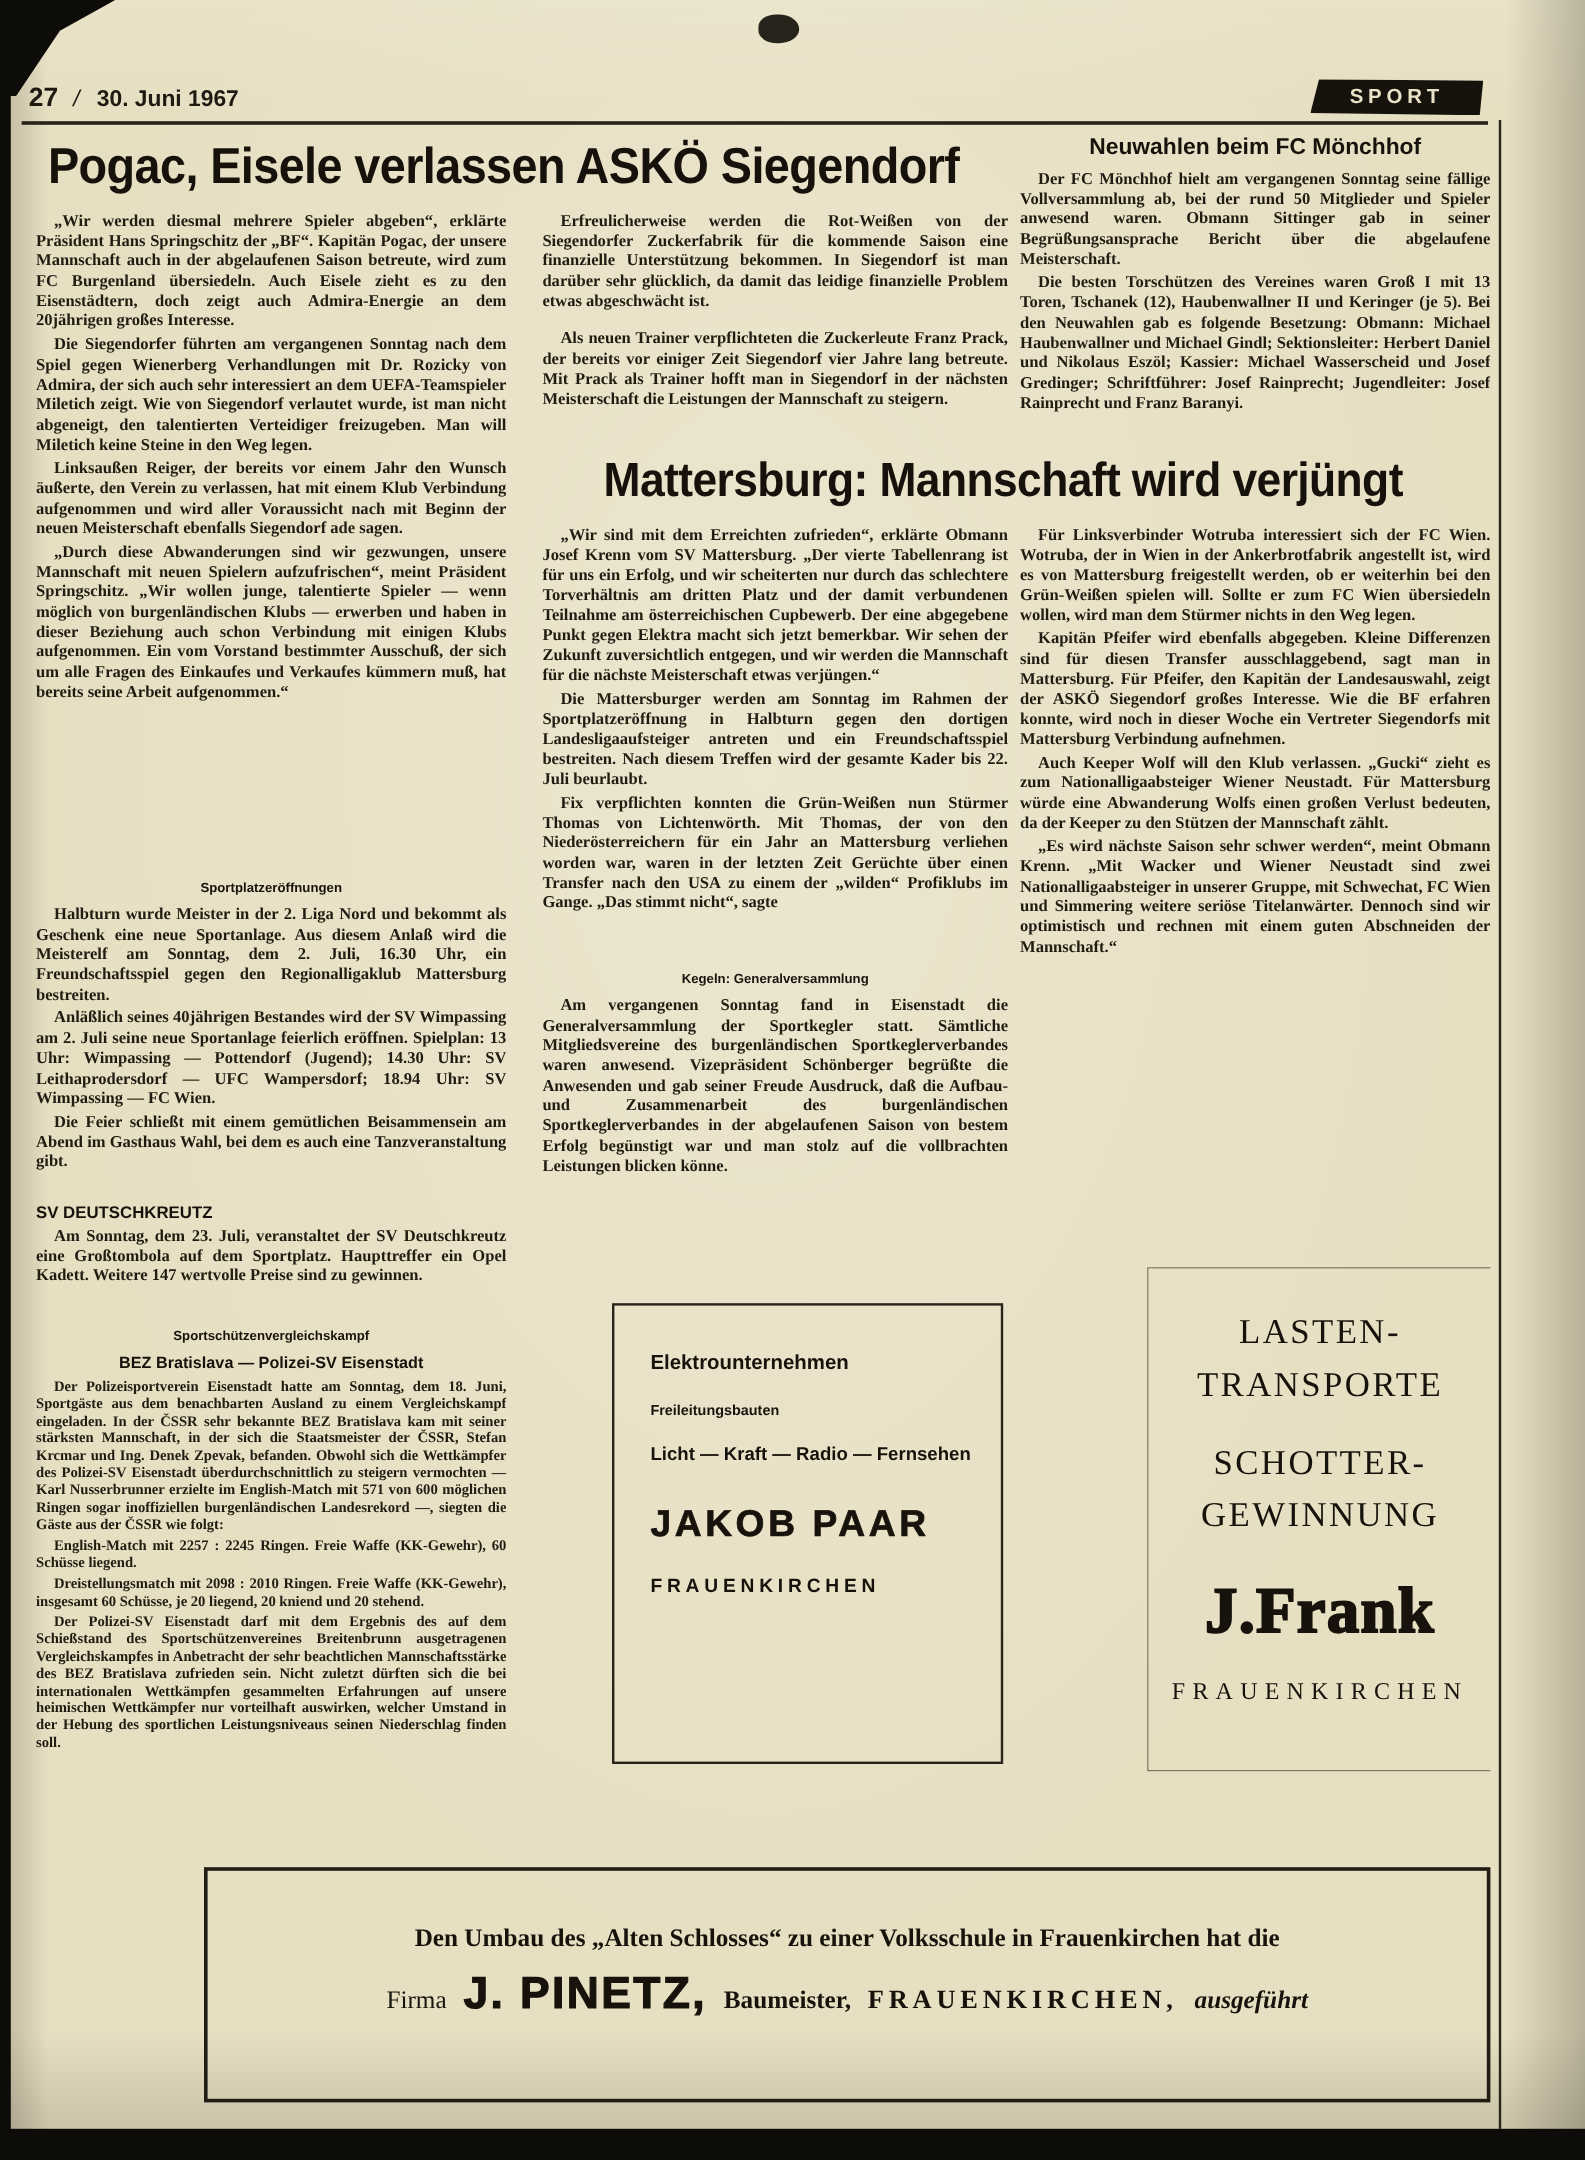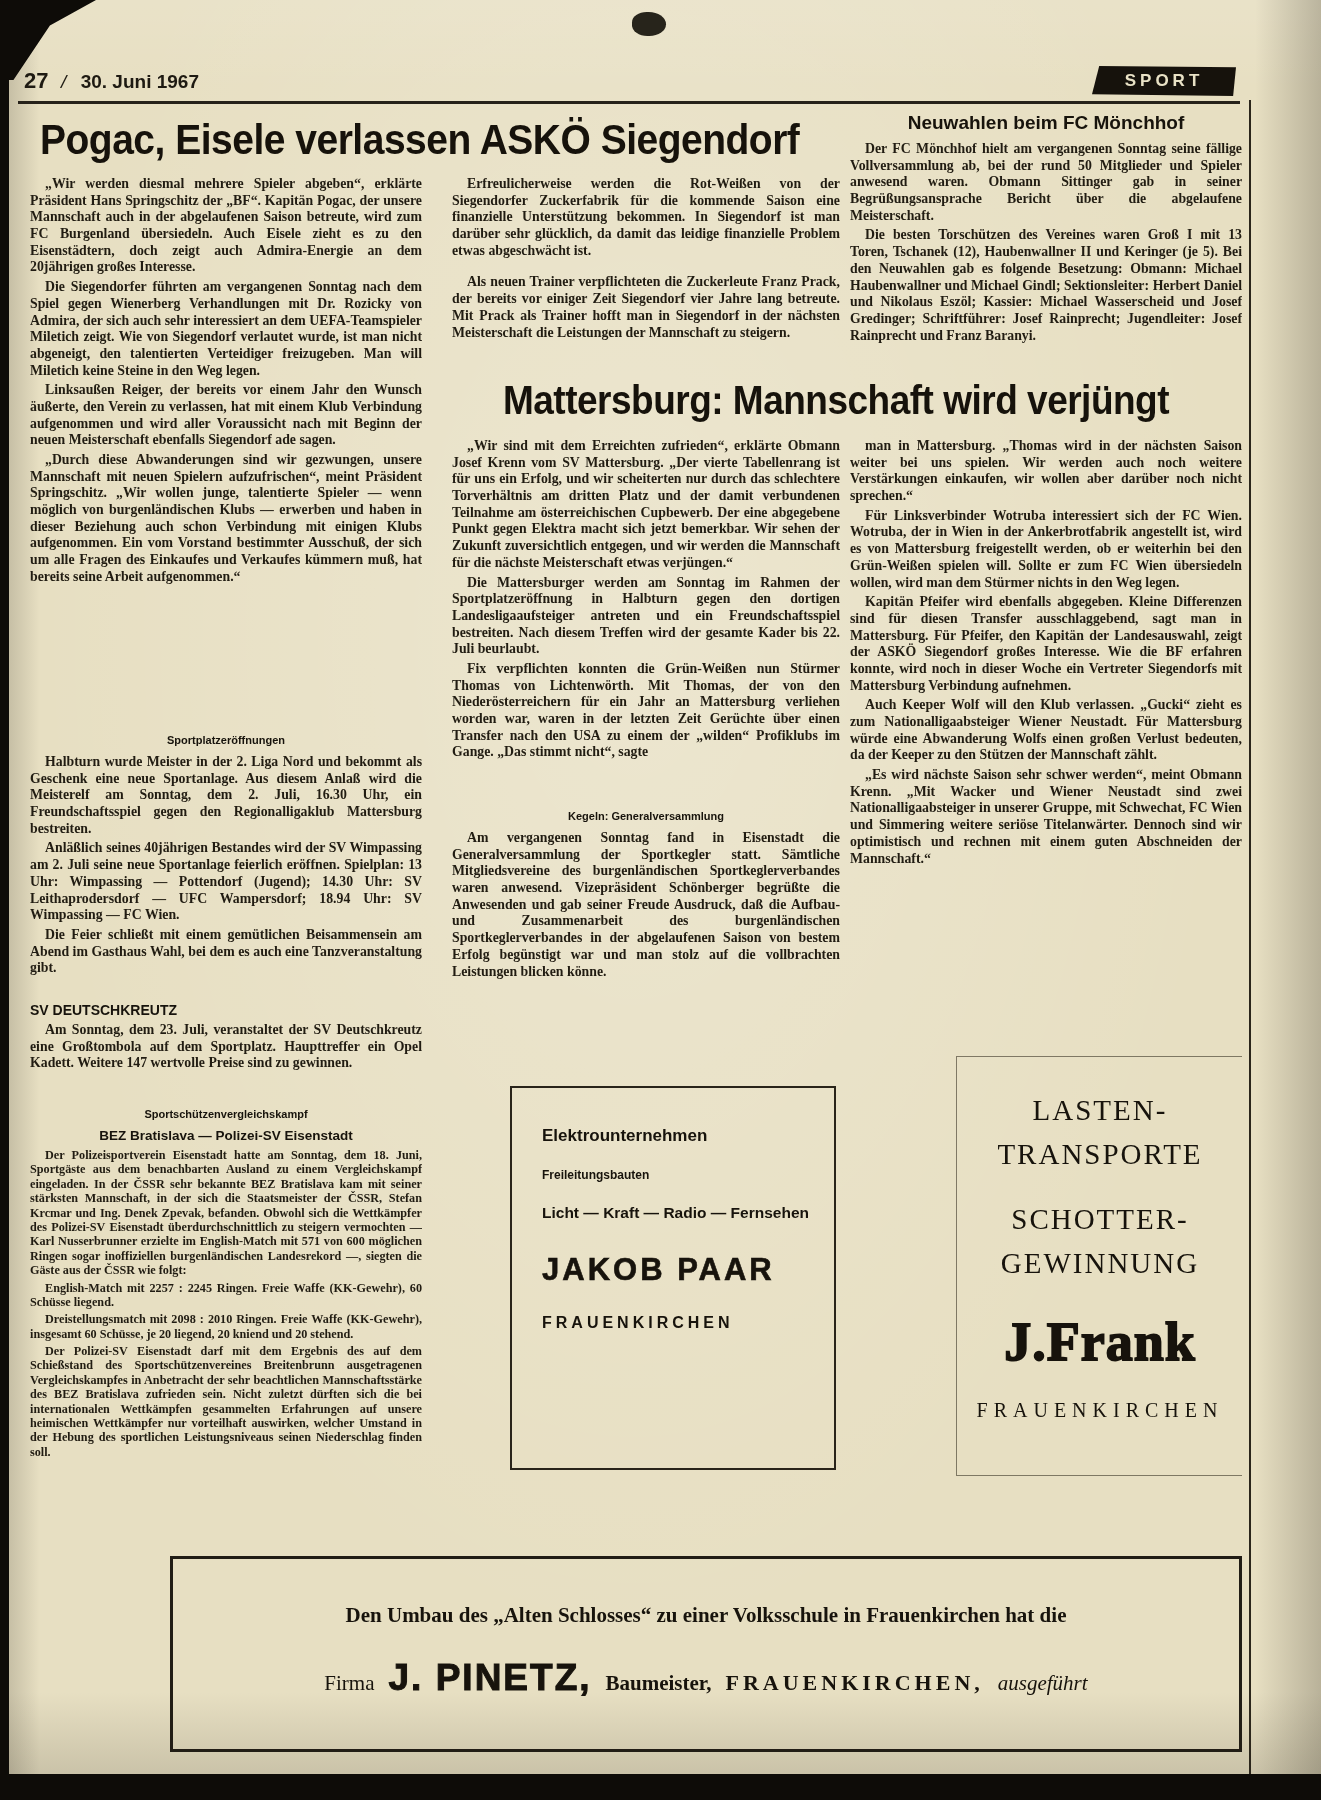--- a/index.html
+++ b/index.html
@@ -71,26 +71,26 @@
     padding-top:32px;text-align:center;color:#17130c;}
   .ad-frank .big{font-size:29px;letter-spacing:2px;line-height:1.5;}
   .ad-frank .grp2{margin-top:22px;}
   .ad-frank .name{font-family:"Liberation Serif",serif;font-weight:bold;font-size:54px;letter-spacing:1px;margin-top:26px;
     -webkit-text-stroke:1.8px #17130c;}
   .ad-frank .city{font-size:20px;letter-spacing:6px;margin-top:26px;}
 
   .ad-pinetz{position:absolute;left:170px;top:1556px;width:1072px;height:196px;border:3px solid #211d15;
     box-sizing:border-box;text-align:center;color:#17130c;}
   .ad-pinetz .line1{font-size:21px;font-weight:bold;margin-top:44px;}
-  .ad-pinetz .line2{margin-top:29px;display:flex;align-items:baseline;justify-content:center;gap:14px;}
+  .ad-pinetz .line2{margin-top:12px;display:flex;align-items:baseline;justify-content:center;gap:14px;}
   .ad-pinetz .seg-prefix{font-size:21px;}
   .ad-pinetz .seg-name{font-family:"Liberation Sans",sans-serif;font-weight:bold;font-size:37px;letter-spacing:2px;-webkit-text-stroke:1px #17130c;}
   .ad-pinetz .seg-title{font-size:21px;font-weight:bold;}
   .ad-pinetz .seg-city{font-size:22px;font-weight:bold;letter-spacing:4px;text-align:right;}
-  .ad-pinetz .seg-suffix{font-size:21px;font-style:italic;}
+  .ad-pinetz .seg-suffix{font-size:21px;font-style:italic;font-weight:bold;}
 </style>
 </head>
 <body>
 
 <div class="page">
 
   <div class="edge-left"></div>
   <div class="corner-blob"></div>
   <div class="top-mark"></div>
   <div class="rule-right"></div>
@@ -163,21 +163,20 @@
     </div>
   </div>
 
   <div class="col3 bodytext">
     <div class="moenchhof">
       <div class="moen-head">Neuwahlen beim FC Mönchhof</div>
       <p>Der FC Mönchhof hielt am vergangenen Sonntag seine fällige Vollversammlung ab, bei der rund 50 Mitglieder und Spieler anwesend waren. Obmann Sittinger gab in seiner Begrüßungsansprache Bericht über die abgelaufene Meisterschaft.</p>
       <p>Die besten Torschützen des Vereines waren Groß I mit 13 Toren, Tschanek (12), Haubenwallner II und Keringer (je 5). Bei den Neuwahlen gab es folgende Besetzung: Obmann: Michael Haubenwallner und Michael Gindl; Sektionsleiter: Herbert Daniel und Nikolaus Eszöl; Kassier: Michael Wasserscheid und Josef Gredinger; Schriftführer: Josef Rainprecht; Jugendleiter: Josef Rainprecht und Franz Baranyi.</p>
     </div>
     <div class="matt-col2">
-      <p>man in Mattersburg. „Thomas wird in der nächsten Saison weiter bei uns spielen. Wir werden auch noch weitere Verstärkungen einkaufen, wir wollen aber darüber noch nicht sprechen.“</p>
       <p>Für Linksverbinder Wotruba interessiert sich der FC Wien. Wotruba, der in Wien in der Ankerbrotfabrik angestellt ist, wird es von Mattersburg freigestellt werden, ob er weiterhin bei den Grün-Weißen spielen will. Sollte er zum FC Wien übersiedeln wollen, wird man dem Stürmer nichts in den Weg legen.</p>
       <p>Kapitän Pfeifer wird ebenfalls abgegeben. Kleine Differenzen sind für diesen Transfer ausschlaggebend, sagt man in Mattersburg. Für Pfeifer, den Kapitän der Landesauswahl, zeigt der ASKÖ Siegendorf großes Interesse. Wie die BF erfahren konnte, wird noch in dieser Woche ein Vertreter Siegendorfs mit Mattersburg Verbindung aufnehmen.</p>
       <p>Auch Keeper Wolf will den Klub verlassen. „Gucki“ zieht es zum Nationalligaabsteiger Wiener Neustadt. Für Mattersburg würde eine Abwanderung Wolfs einen großen Verlust bedeuten, da der Keeper zu den Stützen der Mannschaft zählt.</p>
       <p>„Es wird nächste Saison sehr schwer werden“, meint Obmann Krenn. „Mit Wacker und Wiener Neustadt sind zwei Nationalligaabsteiger in unserer Gruppe, mit Schwechat, FC Wien und Simmering weitere seriöse Titelanwärter. Dennoch sind wir optimistisch und rechnen mit einem guten Abschneiden der Mannschaft.“</p>
     </div>
     <div class="ad-frank">
       <div class="big">LASTEN-</div>
       <div class="big">TRANSPORTE</div>
       <div class="big grp2">SCHOTTER-</div>
       <div class="big">GEWINNUNG</div>

